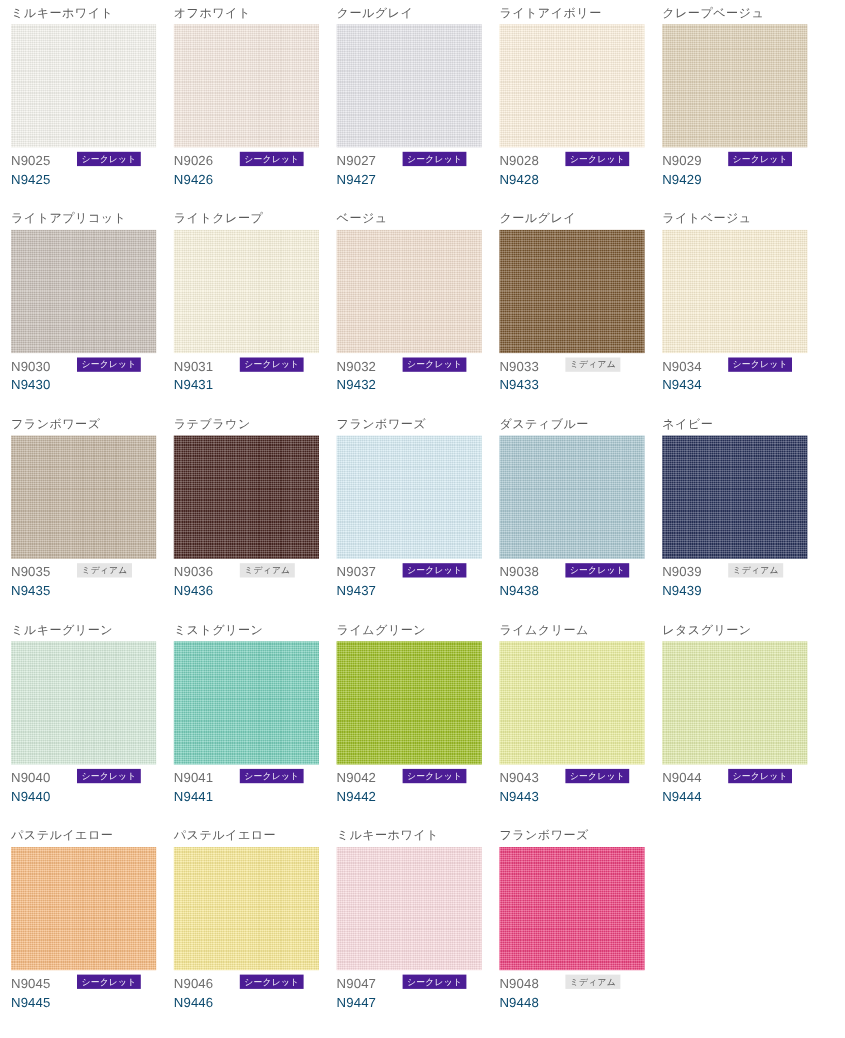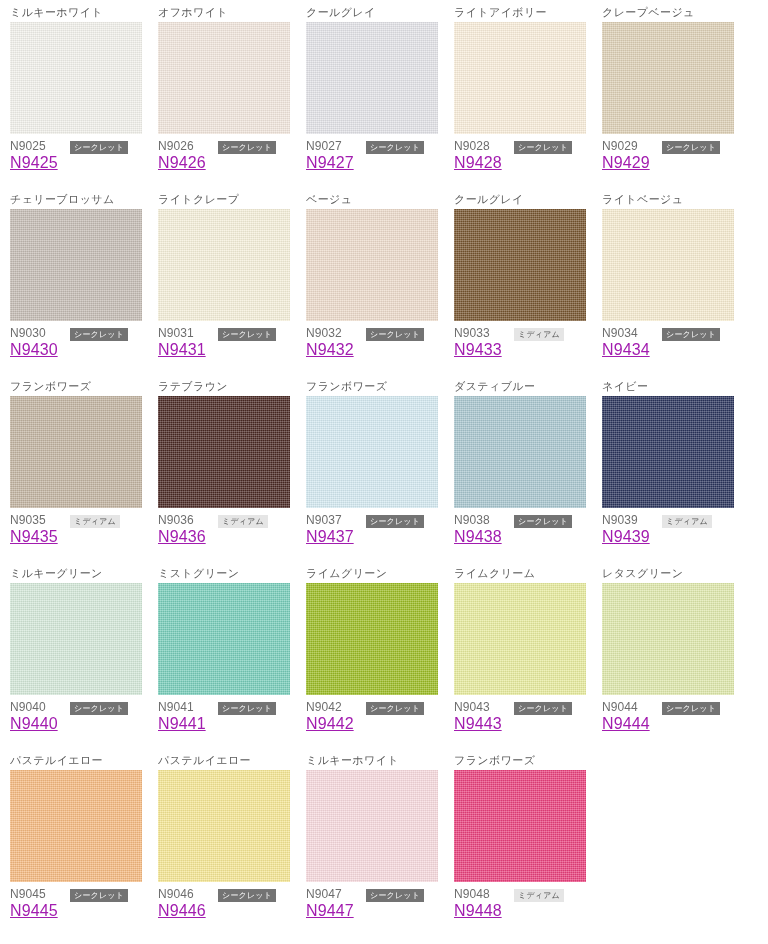--- a/index.html
+++ b/index.html
@@ -77,21 +77,21 @@
 
   .swatch-meta {
     padding-left: 10px;
     padding-top: 4px;
     width: 142px;
     box-sizing: border-box;
   }
 
   .meta-row-top {
     display: flex;
-    align-items: flex-end;
+    align-items: flex-start;
     height: 16px;
   }
 
   .code-main {
     font-size: 12px;
     line-height: 16px;
     color: #6d6d6d;
     letter-spacing: 0.1px;
     min-width: 54px;
   }
@@ -101,35 +101,34 @@
     font-size: 8px;
     line-height: 11px;
     padding: 1px 4px 1px 4px;
     letter-spacing: 0.2px;
     white-space: nowrap;
     margin-left: 6px;
     border-radius: 0px;
     transform: translateY(0px);
   }
   .badge-secret {
-    background: #737373;
+    background: #4c1d95;
     color: #ffffff;
   }
   .badge-medium {
     background: #e5e5e5;
     color: #5a5a5a;
   }
 
   .code-alt {
-    font-size: 16px;
+    font-size: 12px;
     line-height: 16px;
-    color: #a21caf;
+    color: #0c4a6e;
     letter-spacing: 0.1px;
     padding-top: 1px;
-    text-decoration: underline;
   }
 
   .empty-cell {
     width: 148px;
   }
 </style>
 </head>
 <body>
 
 <div id="swatch-grid">
@@ -185,21 +184,21 @@
           <div class="meta-row-top">
             <div class="code-main">N9029</div>
             <span class="badge badge-secret">シークレット</span>
           </div>
           <div class="code-alt">N9429</div>
         </div>
       </div>
     </div>
     <div class="swatch-row">
       <div class="swatch-cell">
-        <div class="swatch-name">チェリーブロッサム</div>
+        <div class="swatch-name">ライトアプリコット</div>
         <div class="swatch-chip" style="background-color: rgb(197, 188, 180);"></div>
         <div class="swatch-meta">
           <div class="meta-row-top">
             <div class="code-main">N9030</div>
             <span class="badge badge-secret">シークレット</span>
           </div>
           <div class="code-alt">N9430</div>
         </div>
       </div>
       <div class="swatch-cell">

